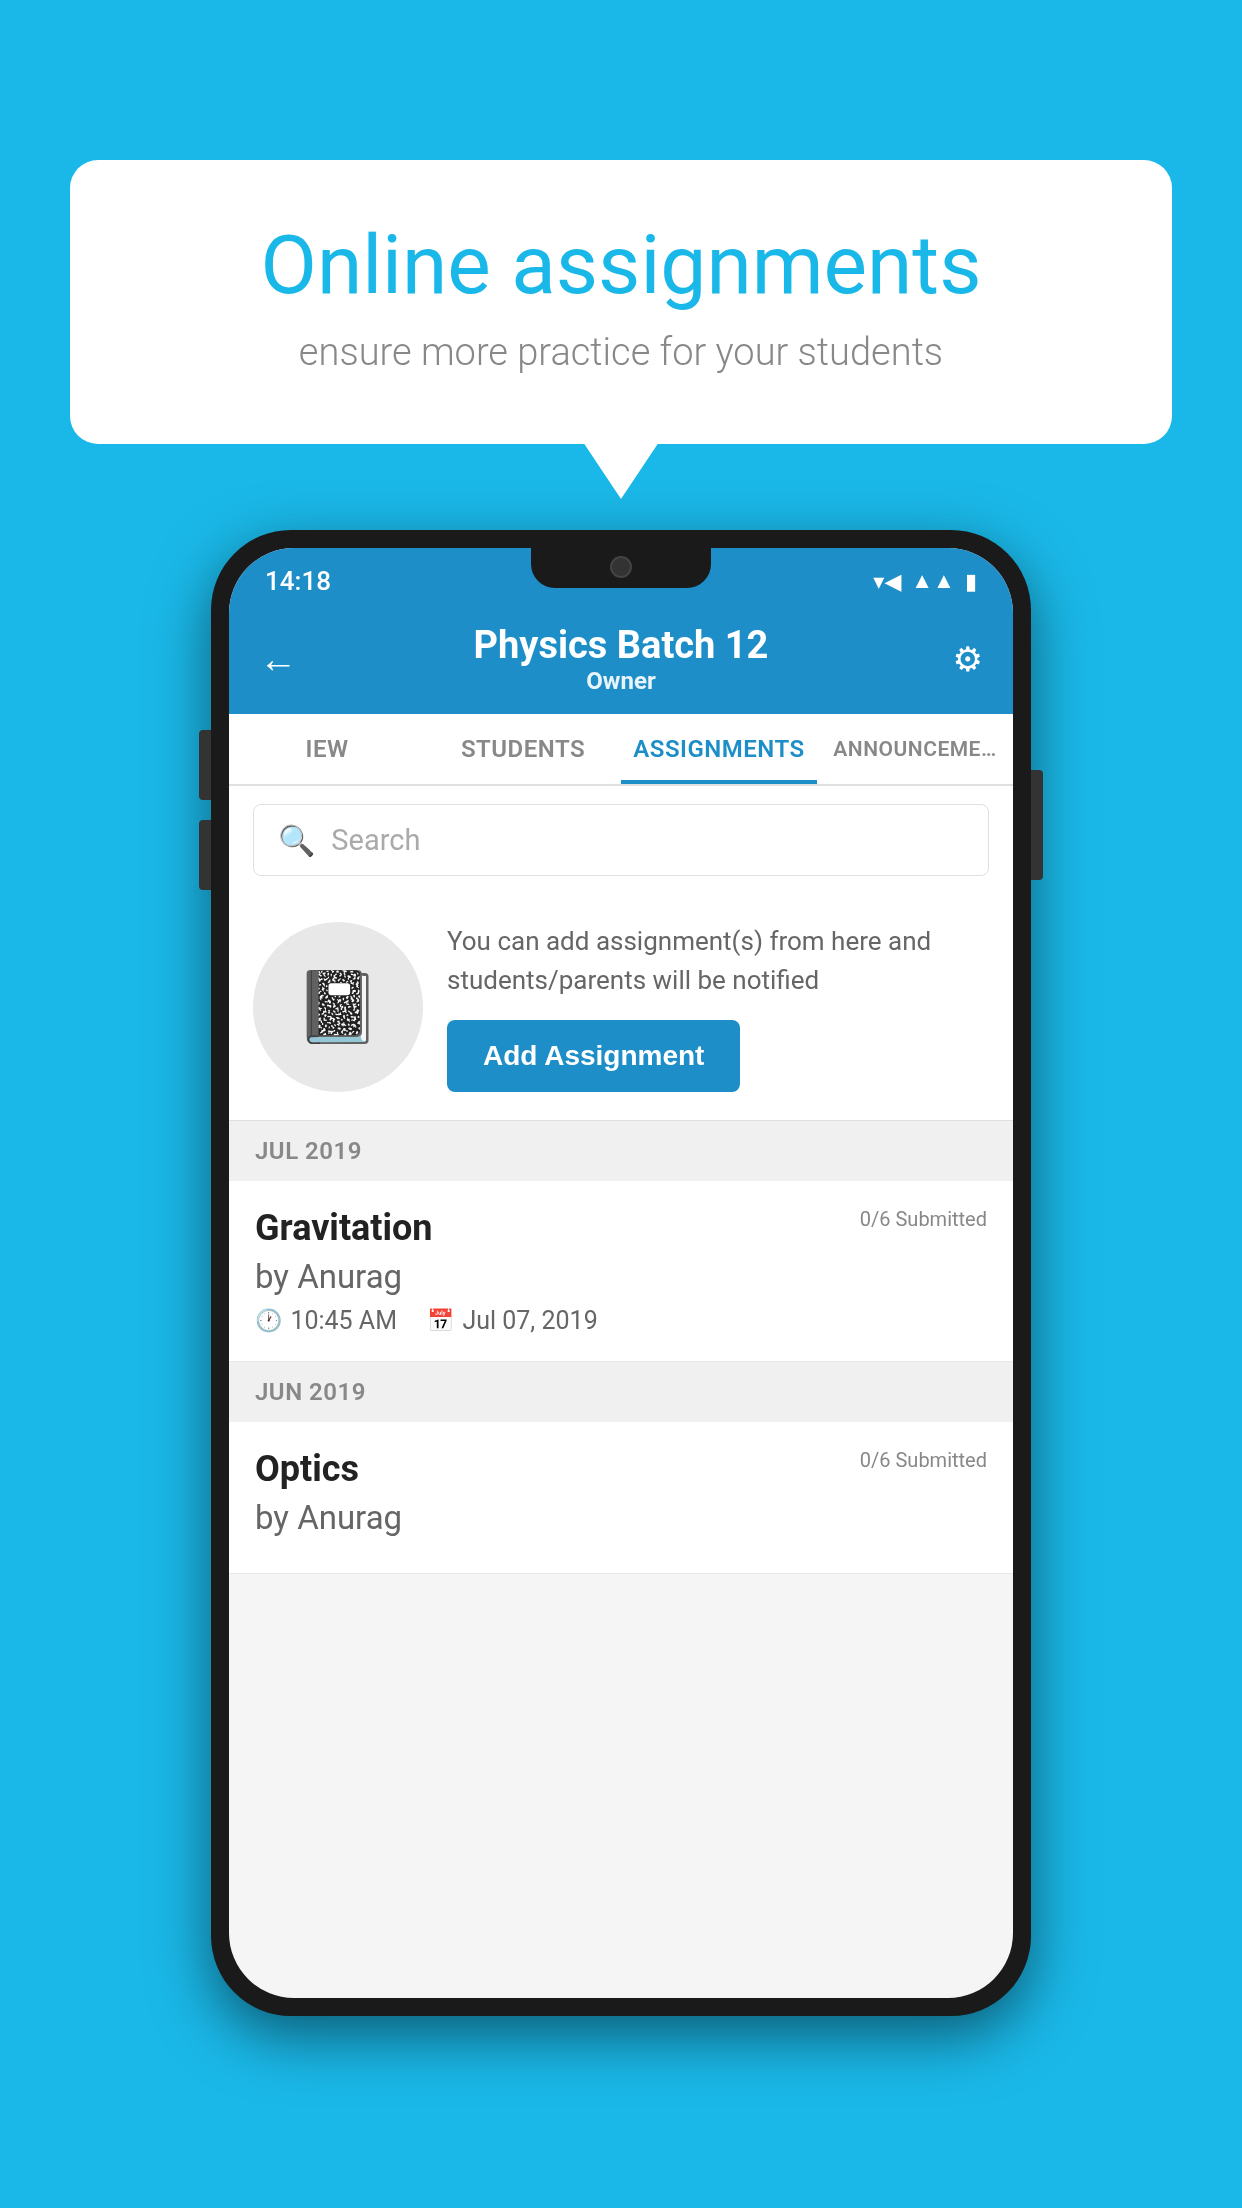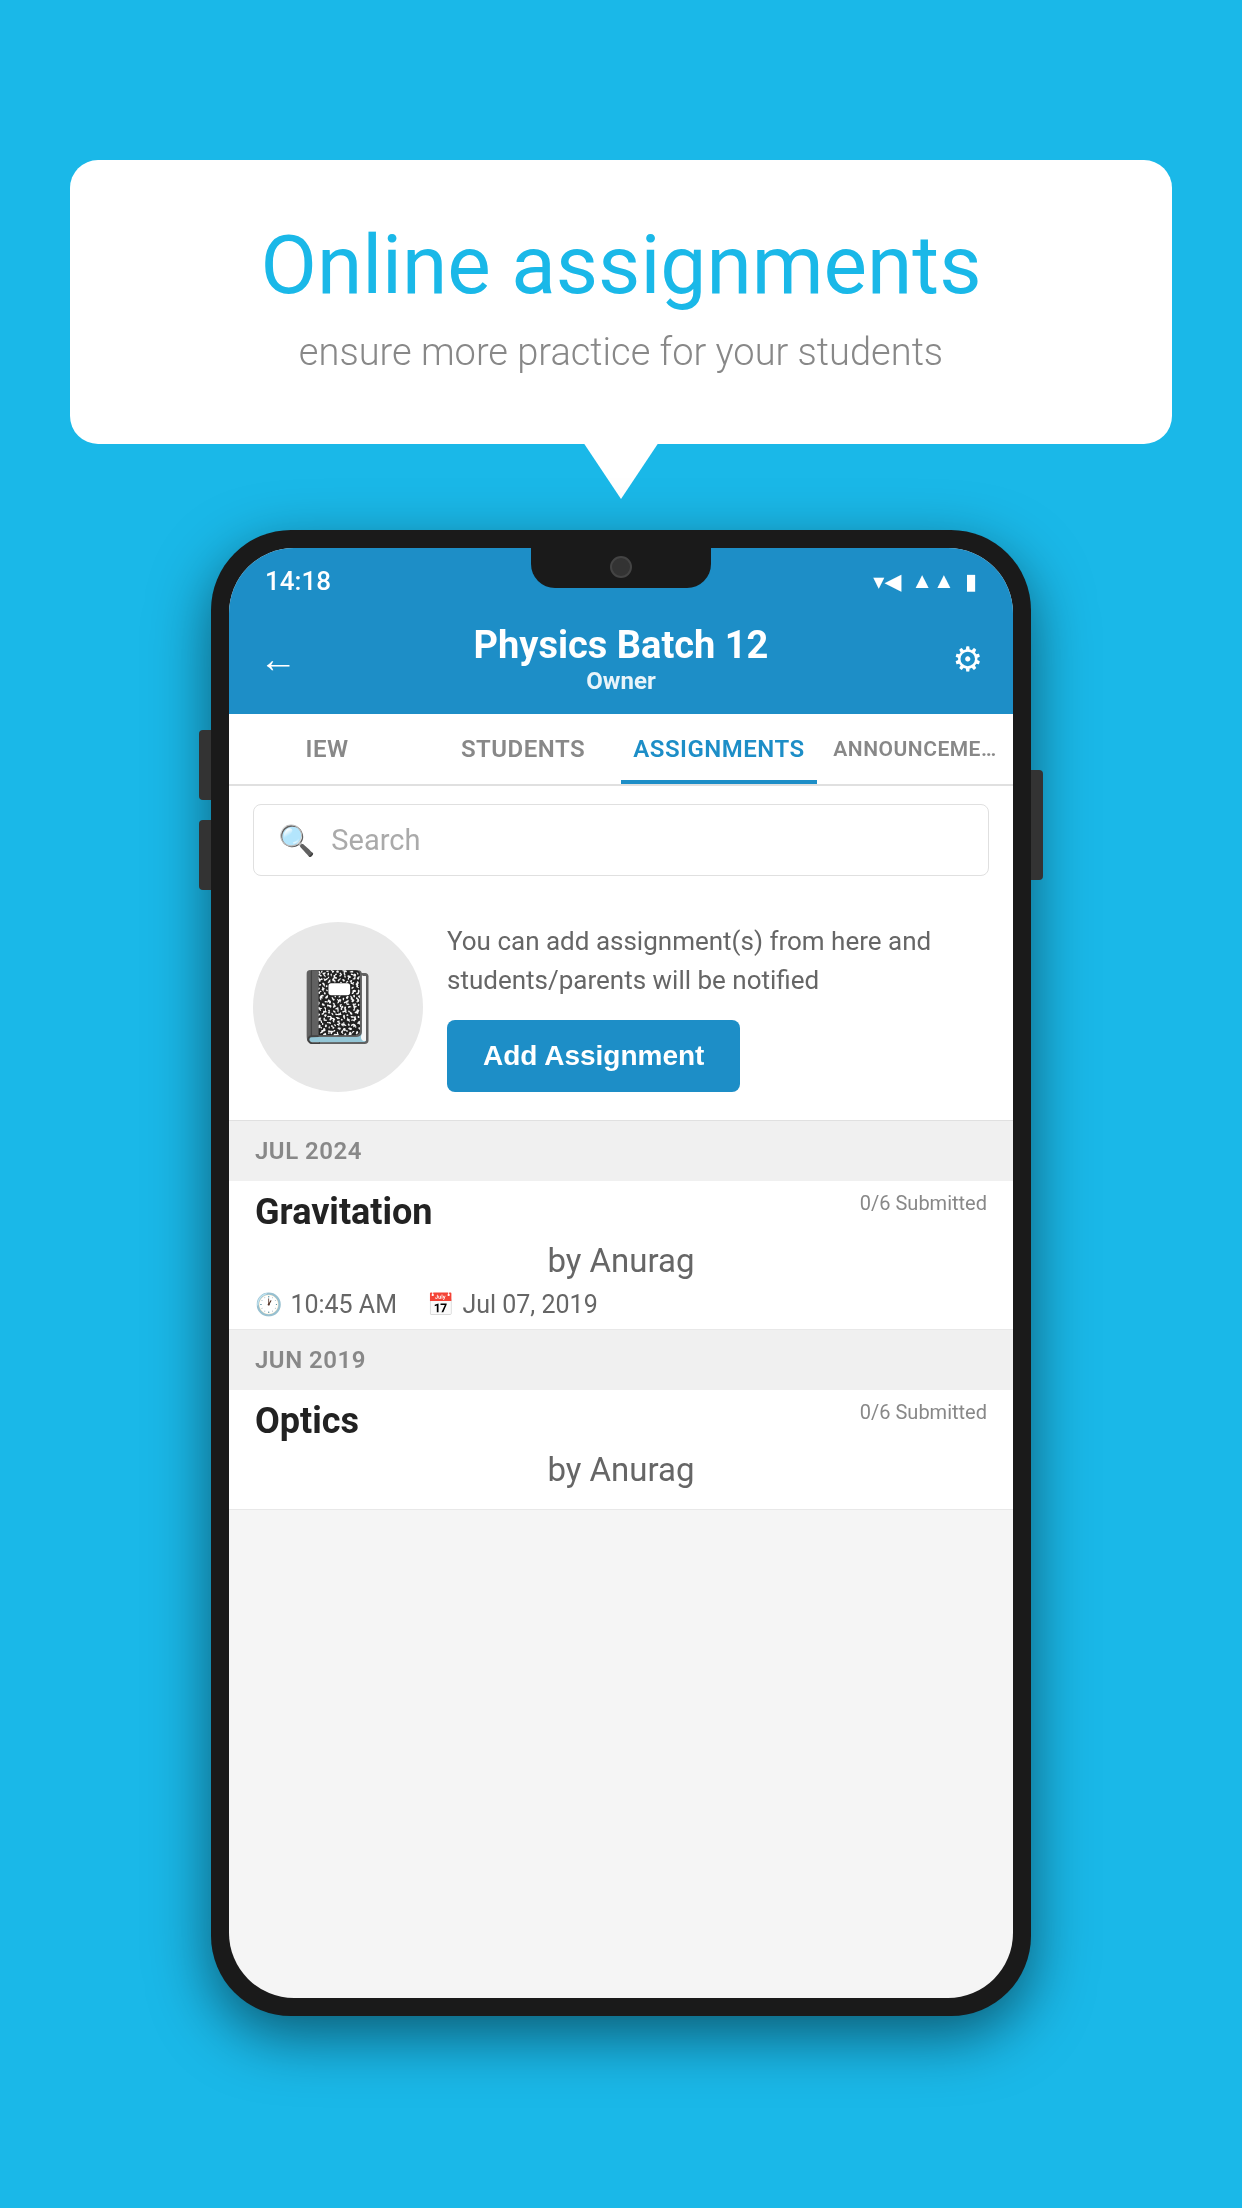--- a/index.html
+++ b/index.html
@@ -289,23 +289,22 @@
       padding: 16px 26px;
       font-size: 24px;
       color: #888;
       font-weight: 600;
       letter-spacing: 0.5px;
     }
 
     
     .assignment-item {
       background: white;
-      padding: 10px 26px;
+      padding: 26px 26px;
       border-bottom: 1px solid #e8e8e8;
-      text-align: center;
     }
 
     .assignment-row-top {
       display: flex;
       justify-content: space-between;
       align-items: flex-start;
       margin-bottom: 8px;
     }
 
     .assignment-title {
@@ -445,21 +444,21 @@
       <div class="add-assignment-promo">
         <div class="promo-icon-circle">
           <span class="promo-notebook">📓</span>
         </div>
         <div class="promo-content">
           <div class="promo-text">You can add assignment(s) from here and students/parents will be notified</div>
           <button class="add-assignment-btn">Add Assignment</button>
         </div>
       </div>
 
-      <div class="section-header">JUL 2024</div>
+      <div class="section-header">JUL 2019</div>
 
       <div class="assignment-item">
         <div class="assignment-row-top">
           <span class="assignment-title">Gravitation</span>
           <span class="assignment-submitted">0/6 Submitted</span>
         </div>
         <div class="assignment-by">by Anurag</div>
         <div class="assignment-meta">
           <div class="meta-item">
             <span class="meta-icon">🕐</span>

